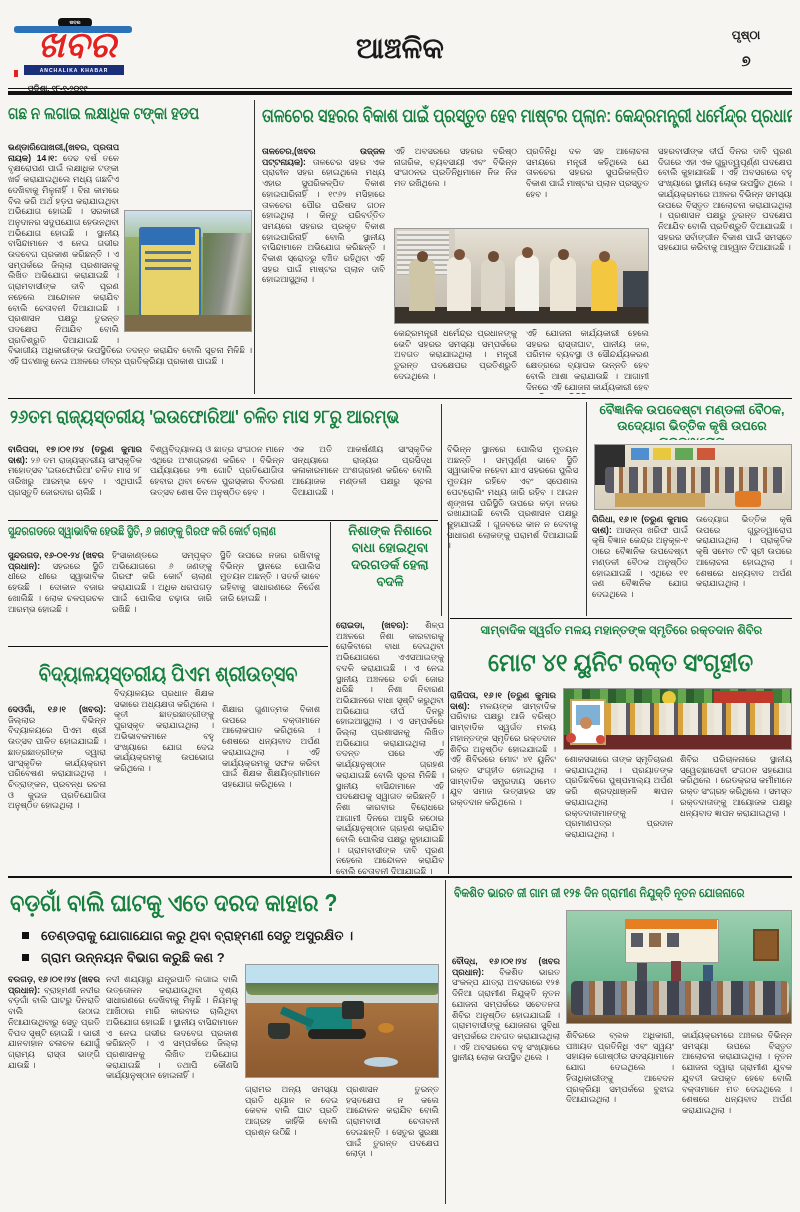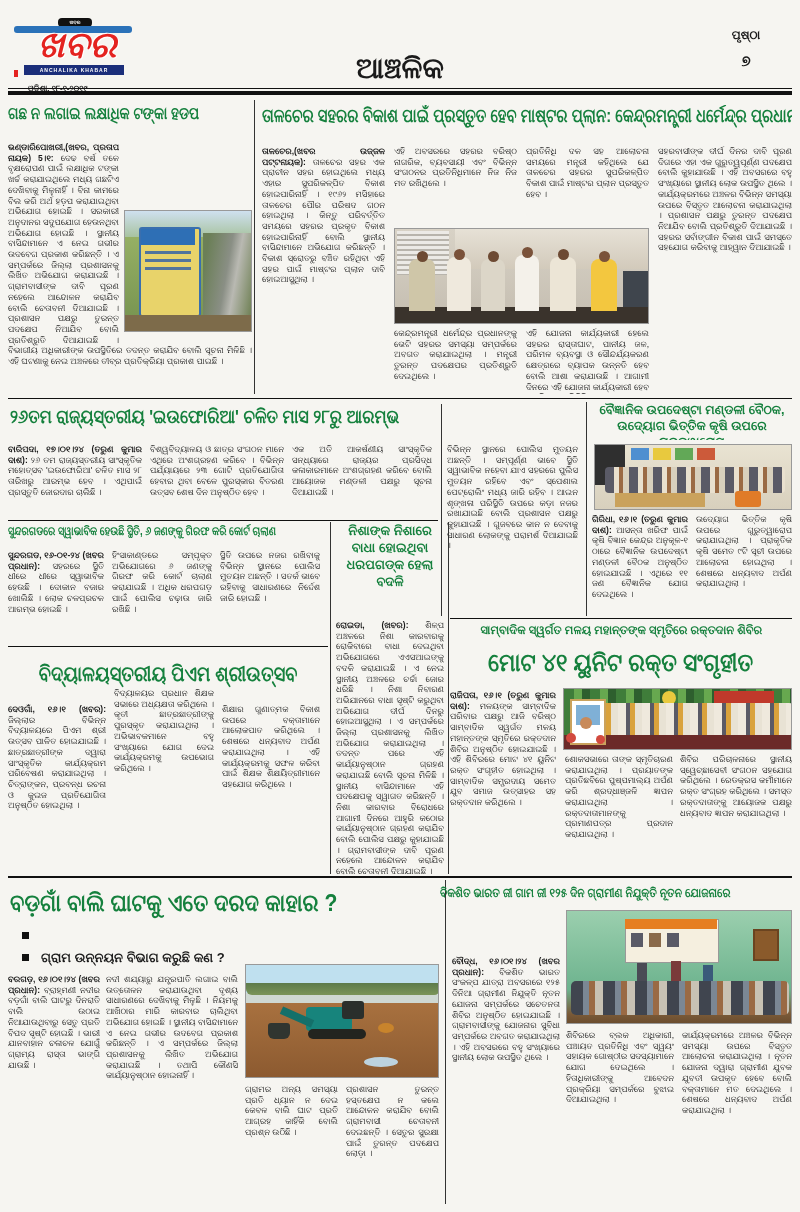--- a/index.html
+++ b/index.html
@@ -14,21 +14,21 @@
   .logo-badge{position:absolute;left:46px;top:0;width:34px;height:9px;background:#111;border-radius:4px;
     color:#fff;font-size:5px;text-align:center;line-height:9px;font-weight:bold;}
   .logo-bar-top{position:absolute;left:2px;top:8px;width:118px;height:7px;background:#2b72b9;border-radius:3px;}
   .logo-title{position:absolute;left:0px;top:6px;width:130px;text-align:center;
     font-size:36px;font-weight:bold;font-style:italic;color:#e42320;line-height:42px;
     text-shadow:1px 1px 0 #fff,-1px -1px 0 #fff;}
   .logo-bar-bottom{position:absolute;left:12px;top:47px;width:100px;height:10px;background:#1b2e7a;
     color:#fff;font-size:5px;letter-spacing:1px;text-align:center;line-height:10px;font-weight:bold;}
   .logo-tick{position:absolute;left:2px;top:52px;width:4px;height:7px;background:#e42320;}
   .mast-date{left:28px;top:84px;width:120px;font-size:8px;font-weight:bold;}
-  .mast-title{left:300px;top:32px;width:200px;text-align:center;font-size:29px;font-weight:bold;margin-top:20px;}
+  .mast-title{left:300px;top:32px;width:200px;text-align:center;font-size:29px;font-weight:bold;}
   .mast-page-label{left:716px;top:28px;width:60px;text-align:center;font-size:12px;font-weight:bold;}
   .mast-page-num{left:716px;top:52px;width:60px;text-align:center;font-size:15px;font-weight:bold;}
   .hr{background:#111;}
   .vr{background:#333;width:1px;}
   
   .col{font-size:8.5px;line-height:10.7px;text-align:justify;overflow:hidden;word-break:break-word;}
   .dl{font-weight:bold;}
   .hl{font-weight:bold;color:#15803d;overflow:hidden;}
   .sq{display:inline-block;white-space:nowrap;transform-origin:0 50%;}
   .ctr{text-align:center;}
@@ -75,21 +75,21 @@
   <div class="photo" style="float:right;position:relative;width:128px;height:122px;margin:68px 0 3px 5px;background:linear-gradient(#9fb86a,#74914f);">
     <div style="left:0;top:0;width:128px;height:26px;background:linear-gradient(#cfe0ef,#a8c3a0);"></div>
     <div style="left:78px;top:22px;width:50px;height:100px;background:linear-gradient(100deg,#6b7f57 10%,#8a8f85 45%,#b9b9b2 60%,#75855c 90%);"></div>
     <div style="left:14px;top:16px;width:58px;height:86px;background:#e8d36a;border:2px solid #3a6fae;border-radius:3px;"></div>
     <div style="left:16px;top:18px;width:54px;height:16px;background:#2e6fb5;"></div>
     <div style="left:20px;top:40px;width:46px;height:3px;background:#51749c;"></div>
     <div style="left:20px;top:48px;width:46px;height:3px;background:#51749c;"></div>
     <div style="left:20px;top:56px;width:46px;height:3px;background:#51749c;"></div>
     <div style="left:0;top:104px;width:128px;height:18px;background:#7d6b4a;"></div>
   </div>
-  <span class="dl">ଭଣ୍ଡାରିପୋଖରୀ,(ଖବର, ପ୍ରତାପ ନାୟକ) 5।୧:</span>
+  <span class="dl">ଭଣ୍ଡାରିପୋଖରୀ,(ଖବର, ପ୍ରତାପ ନାୟକ) 14।୧:</span>
   <span>ଦେଢ ବର୍ଷ ତଳେ ବୃକ୍ଷରୋପଣ ପାଇଁ ଲକ୍ଷାଧିକ ଟଙ୍କା ଖର୍ଚ୍ଚ କରାଯାଇଥିଲେ ମଧ୍ୟ ଗଛଟିଏ ଦେଖିବାକୁ ମିଳୁନାହିଁ । ବିନା କାମରେ ବିଲ କରି ଅର୍ଥ ହଡ଼ପ କରାଯାଇଥିବା ଅଭିଯୋଗ ହୋଇଛି । ସରକାରୀ ଅନୁଦାନର ସଦୁପଯୋଗ ହେଉନଥିବା ଅଭିଯୋଗ ହୋଇଛି । ସ୍ଥାନୀୟ ବାସିନ୍ଦାମାନେ ଏ ନେଇ ଗଭୀର ଉଦବେଗ ପ୍ରକାଶ କରିଛନ୍ତି । ଏ ସମ୍ପର୍କରେ ଜିଲ୍ଲା ପ୍ରଶାସନକୁ ଲିଖିତ ଅଭିଯୋଗ କରାଯାଇଛି । ଗ୍ରାମବାସୀଙ୍କ ଦାବି ପୂରଣ ନହେଲେ ଆନ୍ଦୋଳନ କରାଯିବ ବୋଲି ଚେତାବନୀ ଦିଆଯାଇଛି । ପ୍ରଶାସନ ପକ୍ଷରୁ ତୁରନ୍ତ ପଦକ୍ଷେପ ନିଆଯିବ ବୋଲି ପ୍ରତିଶ୍ରୁତି ଦିଆଯାଇଛି । ବିଭାଗୀୟ ଅଧିକାରୀଙ୍କ ଉପସ୍ଥିତିରେ ତଦନ୍ତ କରାଯିବ ବୋଲି ସୂଚନା ମିଳିଛି । ଏହି ଘଟଣାକୁ ନେଇ ଅଞ୍ଚଳରେ ତୀବ୍ର ପ୍ରତିକ୍ରିୟା ପ୍ରକାଶ ପାଇଛି ।</span>
 </div>
 <div class="abs vr" style="left:254px;top:100px;height:294px;"></div>
 
 <div class="abs hl hlB" style="left:262px;top:105px;width:530px;height:34px;">
   <span class="sq">ତାଳଚେର ସହରର ବିକାଶ ପାଇଁ ପ୍ରସ୍ତୁତ ହେବ ମାଷ୍ଟର ପ୍ଲାନ: କେନ୍ଦ୍ରମନ୍ତ୍ରୀ ଧର୍ମେନ୍ଦ୍ର ପ୍ରଧାନ</span>
 </div>
 <div class="abs col" style="left:262px;top:146px;width:123px;height:248px;">
   <span class="dl">ତାଳଚେର,(ଖବର ଉଜ୍ଜଳ ପଟ୍ଟନାୟକ):</span>
   <span>ତାଳଚେର ସହର ଏକ ପ୍ରାଚୀନ ସହର ହୋଇଥିଲେ ମଧ୍ୟ ଏହାର ସୁପରିକଳ୍ପିତ ବିକାଶ ହୋଇପାରିନାହିଁ । ୧୯୬୨ ମସିହାରେ ତାଳଚେର ପୌର ପରିଷଦ ଗଠନ ହୋଇଥିଲା । କିନ୍ତୁ ପରିବର୍ତ୍ତିତ ସମୟରେ ସହରର ପ୍ରକୃତ ବିକାଶ ହୋଇପାରିନାହିଁ ବୋଲି ସ୍ଥାନୀୟ ବାସିନ୍ଦାମାନେ ଅଭିଯୋଗ କରିଛନ୍ତି । ବିକାଶ ସ୍ରୋତରୁ ବଞ୍ଚିତ ରହିଥିବା ଏହି ସହର ପାଇଁ ମାଷ୍ଟର ପ୍ଲାନ ଦାବି ହୋଇଆସୁଥିଲା ।</span>
@@ -154,21 +154,21 @@
   <span class="sq">ସୁନ୍ଦରଗଡରେ ସ୍ୱାଭାବିକ ହେଉଛି ସ୍ଥିତି, ୬ ଜଣଙ୍କୁ ଗିରଫ କରି କୋର୍ଟ ଚାଲାଣ</span>
 </div>
 <div class="abs col" style="left:8px;top:550px;width:96px;height:92px;">
   <span class="dl">ସୁନ୍ଦରଗଡ, ୧୬-୦୧-୨୪ (ଖବର ପ୍ରଧାନ):</span>
   <span>ସହରରେ ସ୍ଥିତି ଧୀରେ ଧୀରେ ସ୍ୱାଭାବିକ ହେଉଛି । ଦୋକାନ ବଜାର ଖୋଲିଛି । ଲୋକ ଚଳପ୍ରଚଳ ଆରମ୍ଭ ହୋଇଛି ।</span>
 </div>
 <div class="abs col" style="left:112px;top:550px;width:100px;height:92px;">ହିଂସାକାଣ୍ଡରେ ସମ୍ପୃକ୍ତ ଅଭିଯୋଗରେ ୬ ଜଣଙ୍କୁ ଗିରଫ କରି କୋର୍ଟ ଚାଲାଣ କରାଯାଇଛି । ଅଧିକ ଧରପଗଡ଼ ପାଇଁ ପୋଲିସ ଚଢ଼ାଉ ଜାରି ରଖିଛି ।</div>
 <div class="abs col" style="left:220px;top:550px;width:100px;height:92px;">ସ୍ଥିତି ଉପରେ ନଜର ରଖିବାକୁ ବିଭିନ୍ନ ସ୍ଥାନରେ ପୋଲିସ ମୁତୟନ ଅଛନ୍ତି । ସତର୍କ ଭାବେ ରହିବାକୁ ସାଧାରଣରେ ନିର୍ଦ୍ଦେଶ ଜାରି ହୋଇଛି ।</div>
 
 <div class="abs vr" style="left:330px;top:522px;height:352px;"></div>
-<div class="abs hl hlF" style="left:336px;top:522px;width:108px;height:76px;">ନିଶାଙ୍କ ନିଶାରେ ବାଧା ହୋଇଥିବା ଧରପଗଡ୍କ ହେଲା ବଦଳି</div>
+<div class="abs hl hlF" style="left:336px;top:522px;width:108px;height:76px;">ନିଶାଙ୍କ ନିଶାରେ ବାଧା ହୋଇଥିବା ଦରଗଡର୍କ ହେଲା ବଦଳି</div>
 <div class="abs col" style="left:336px;top:620px;width:108px;height:272px;">
   <span class="dl">ରୋଇଡା, (ଖବର):</span>
   <span>ଶିଳ୍ପ ଅଞ୍ଚଳରେ ନିଶା କାରବାରକୁ ରୋକିବାରେ ବାଧା ଦେଇଥିବା ଅଭିଯୋଗରେ ଏଏସଆଇଙ୍କୁ ବଦଳି କରାଯାଇଛି । ଏ ନେଇ ସ୍ଥାନୀୟ ଅଞ୍ଚଳରେ ଚର୍ଚ୍ଚା ଜୋର ଧରିଛି । ନିଶା ନିବାରଣ ଅଭିଯାନରେ ବାଧା ସୃଷ୍ଟି କରୁଥିବା ଅଭିଯୋଗ ଦୀର୍ଘ ଦିନରୁ ହୋଇଆସୁଥିଲା । ଏ ସମ୍ପର୍କରେ ଜିଲ୍ଲା ପ୍ରଶାସନକୁ ଲିଖିତ ଅଭିଯୋଗ କରାଯାଇଥିଲା । ତଦନ୍ତ ପରେ ଏହି କାର୍ଯ୍ୟାନୁଷ୍ଠାନ ଗ୍ରହଣ କରାଯାଇଛି ବୋଲି ସୂଚନା ମିଳିଛି । ସ୍ଥାନୀୟ ବାସିନ୍ଦାମାନେ ଏହି ପଦକ୍ଷେପକୁ ସ୍ୱାଗତ କରିଛନ୍ତି । ନିଶା କାରବାର ବିରୋଧରେ ଆଗାମୀ ଦିନରେ ଆହୁରି କଠୋର କାର୍ଯ୍ୟାନୁଷ୍ଠାନ ଗ୍ରହଣ କରାଯିବ ବୋଲି ପୋଲିସ ପକ୍ଷରୁ କୁହାଯାଇଛି । ଗ୍ରାମବାସୀଙ୍କ ଦାବି ପୂରଣ ନହେଲେ ଆନ୍ଦୋଳନ କରାଯିବ ବୋଲି ଚେତାବନୀ ଦିଆଯାଇଛି ।</span>
 </div>
 <div class="abs vr" style="left:448px;top:522px;height:352px;"></div>
 
 <div class="abs hr" style="left:8px;top:646px;width:320px;height:1px;"></div>
 <div class="abs hl hlG ctr" style="left:8px;top:652px;width:320px;height:46px;">
   <span class="sq">ବିଦ୍ୟାଳୟସ୍ତରୀୟ ପିଏମ ଶ୍ରୀଉତ୍ସବ</span>
 </div>
@@ -204,20 +204,21 @@
 <div class="abs col" style="left:565px;top:754px;width:108px;height:120px;">ଶୋକସଭାରେ ତାଙ୍କ ସ୍ମୃତିଚାରଣ କରାଯାଇଥିଲା । ପ୍ରୟାତଙ୍କ ପ୍ରତିଛବିରେ ପୁଷ୍ପମାଲ୍ୟ ଅର୍ପଣ କରି ଶ୍ରଦ୍ଧାଞ୍ଜଳି ଜ୍ଞାପନ କରାଯାଇଥିଲା । ରକ୍ତଦାତାମାନଙ୍କୁ ପ୍ରମାଣପତ୍ର ପ୍ରଦାନ କରାଯାଇଥିଲା ।</div>
 <div class="abs col" style="left:680px;top:754px;width:112px;height:120px;">ଶିବିର ପରିଚାଳନାରେ ସ୍ଥାନୀୟ ସ୍ୱେଚ୍ଛାସେବୀ ସଂଗଠନ ସହଯୋଗ କରିଥିଲେ । ରେଡକ୍ରସ କର୍ମୀମାନେ ରକ୍ତ ସଂଗ୍ରହ କରିଥିଲେ । ସମସ୍ତ ରକ୍ତଦାତାଙ୍କୁ ଆୟୋଜକ ପକ୍ଷରୁ ଧନ୍ୟବାଦ ଜ୍ଞାପନ କରାଯାଇଥିଲା ।</div>
 
 <div class="abs hr" style="left:8px;top:876px;width:784px;height:2px;"></div>
 
 <div class="abs hl hlI" style="left:10px;top:884px;width:432px;height:40px;">
   <span class="sq">ବଡ଼ଗାଁ ବାଲି ଘାଟକୁ ଏତେ ଦରଦ କାହାର ?</span>
 </div>
 <div class="abs bullet-row" style="left:8px;top:928px;width:420px;">
   <div class="bullet-mark"></div>
+  <div class="bullet-text">ତେଣ୍ଡରାକୁ ଯୋଗାଯୋଗ କରୁ ଥିବା ବ୍ରାହ୍ମଣୀ ସେତୁ ଅସୁରକ୍ଷିତ ।</div>
 </div>
 <div class="abs bullet-row" style="left:8px;top:950px;width:420px;">
   <div class="bullet-mark"></div>
   <div class="bullet-text">ଗ୍ରାମ ଉନ୍ନୟନ ବିଭାଗ କରୁଛି କଣ ?</div>
 </div>
 <div class="abs col" style="left:8px;top:974px;width:92px;height:230px;">
   <span class="dl">ବରଗଡ଼, ୧୬।୦୧।୨୪ (ଖବର ପ୍ରଧାନ):</span>
   <span>ବ୍ରାହ୍ମଣୀ ନଦୀର ବଡ଼ଗାଁ ବାଲି ଘାଟରୁ ଦିନରାତି ବାଲି ଉଠାଇ ନିଆଯାଉଥିବାରୁ ସେତୁ ପ୍ରତି ବିପଦ ସୃଷ୍ଟି ହୋଇଛି । ଭାରୀ ଯାନବାହାନ ଚଳାଚଳ ଯୋଗୁଁ ଗ୍ରାମ୍ୟ ରାସ୍ତା ଭାଙ୍ଗି ଯାଉଛି ।</span>
 </div>
 <div class="abs col" style="left:106px;top:974px;width:132px;height:230px;">ନଦୀ ଶଯ୍ୟାରୁ ଯନ୍ତ୍ରପାତି ଲଗାଇ ବାଲି ଉତ୍ତୋଳନ କରାଯାଉଥିବା ଦୃଶ୍ୟ ସାଧାରଣରେ ଦେଖିବାକୁ ମିଳୁଛି । ନିୟମକୁ ଆଖିଠାର ମାରି କାରବାର ଚାଲିଥିବା ଅଭିଯୋଗ ହୋଇଛି । ସ୍ଥାନୀୟ ବାସିନ୍ଦାମାନେ ଏ ନେଇ ଗଭୀର ଉଦବେଗ ପ୍ରକାଶ କରିଛନ୍ତି । ଏ ସମ୍ପର୍କରେ ଜିଲ୍ଲା ପ୍ରଶାସନକୁ ଲିଖିତ ଅଭିଯୋଗ କରାଯାଇଛି । ତଥାପି କୌଣସି କାର୍ଯ୍ୟାନୁଷ୍ଠାନ ହୋଇନାହିଁ ।</div>
@@ -228,21 +229,21 @@
   <div style="left:34px;top:48px;width:34px;height:8px;background:#14706a;transform:rotate(24deg);"></div>
   <div style="left:22px;top:58px;width:22px;height:16px;background:#303530;border-radius:3px 3px 6px 6px;"></div>
   <div style="left:62px;top:64px;width:58px;height:10px;background:#23241f;border-radius:5px;"></div>
   <div style="left:132px;top:58px;width:16px;height:10px;background:#c8842c;border-radius:50%;"></div>
   <div style="left:118px;top:92px;width:34px;height:10px;background:#bcd2de;border-radius:50%;"></div>
 </div>
 <div class="abs col" style="left:245px;top:1084px;width:93px;height:120px;">ଗ୍ରାମର ଅନ୍ୟ ସମସ୍ୟା ପ୍ରତି ଧ୍ୟାନ ନ ଦେଇ କେବଳ ବାଲି ଘାଟ ପ୍ରତି ଆଗ୍ରହ କାହିଁକି ବୋଲି ପ୍ରଶ୍ନ ଉଠିଛି ।</div>
 <div class="abs col" style="left:346px;top:1084px;width:93px;height:120px;">ପ୍ରଶାସନ ତୁରନ୍ତ ହସ୍ତକ୍ଷେପ ନ କଲେ ଆନ୍ଦୋଳନ କରାଯିବ ବୋଲି ଗ୍ରାମବାସୀ ଚେତାବନୀ ଦେଇଛନ୍ତି । ସେତୁର ସୁରକ୍ଷା ପାଇଁ ତୁରନ୍ତ ପଦକ୍ଷେପ ଲୋଡ଼ା ।</div>
 <div class="abs vr" style="left:445px;top:880px;height:324px;"></div>
 
-<div class="abs hl hlJ" style="left:440px;top:886px;width:340px;height:20px;text-decoration:underline;">
+<div class="abs hl hlJ" style="left:454px;top:886px;width:340px;height:20px;text-decoration:underline;">
   <span class="sq">ବିକଶିତ ଭାରତ ଜୀ ଗାମ ଜୀ ୧୨୫ ଦିନ ଗ୍ରାମୀଣ ନିଯୁକ୍ତି ନୂତନ ଯୋଜନାରେ</span>
 </div>
 <div class="abs col" style="left:452px;top:956px;width:108px;height:292px;">
   <span class="dl">ବୌଦ୍ଧ, ୧୬।୦୧।୨୪ (ଖବର ପ୍ରଧାନ):</span>
   <span>ବିକଶିତ ଭାରତ ସଂକଳ୍ପ ଯାତ୍ରା ଅବସରରେ ୧୨୫ ଦିନିଆ ଗ୍ରାମୀଣ ନିଯୁକ୍ତି ନୂତନ ଯୋଜନା ସମ୍ପର୍କରେ ସଚେତନତା ଶିବିର ଅନୁଷ୍ଠିତ ହୋଇଯାଇଛି । ଗ୍ରାମବାସୀଙ୍କୁ ଯୋଜନାର ସୁବିଧା ସମ୍ପର୍କରେ ଅବଗତ କରାଯାଇଥିଲା । ଏହି ଅବସରରେ ବହୁ ସଂଖ୍ୟାରେ ସ୍ଥାନୀୟ ଲୋକ ଉପସ୍ଥିତ ଥିଲେ ।</span>
 </div>
 <div class="abs photo" style="left:566px;top:910px;width:226px;height:114px;background:linear-gradient(#9bcfae,#6db38e 70%,#7a5a38 92%,#6b4d2e);">
   <div style="left:58px;top:8px;width:92px;height:42px;background:#f5efdf;border:1px solid #999;"></div>
   <div style="left:58px;top:8px;width:92px;height:10px;background:#e67e22;"></div>
   <div style="left:64px;top:22px;width:12px;height:14px;background:#5a5a66;"></div>

